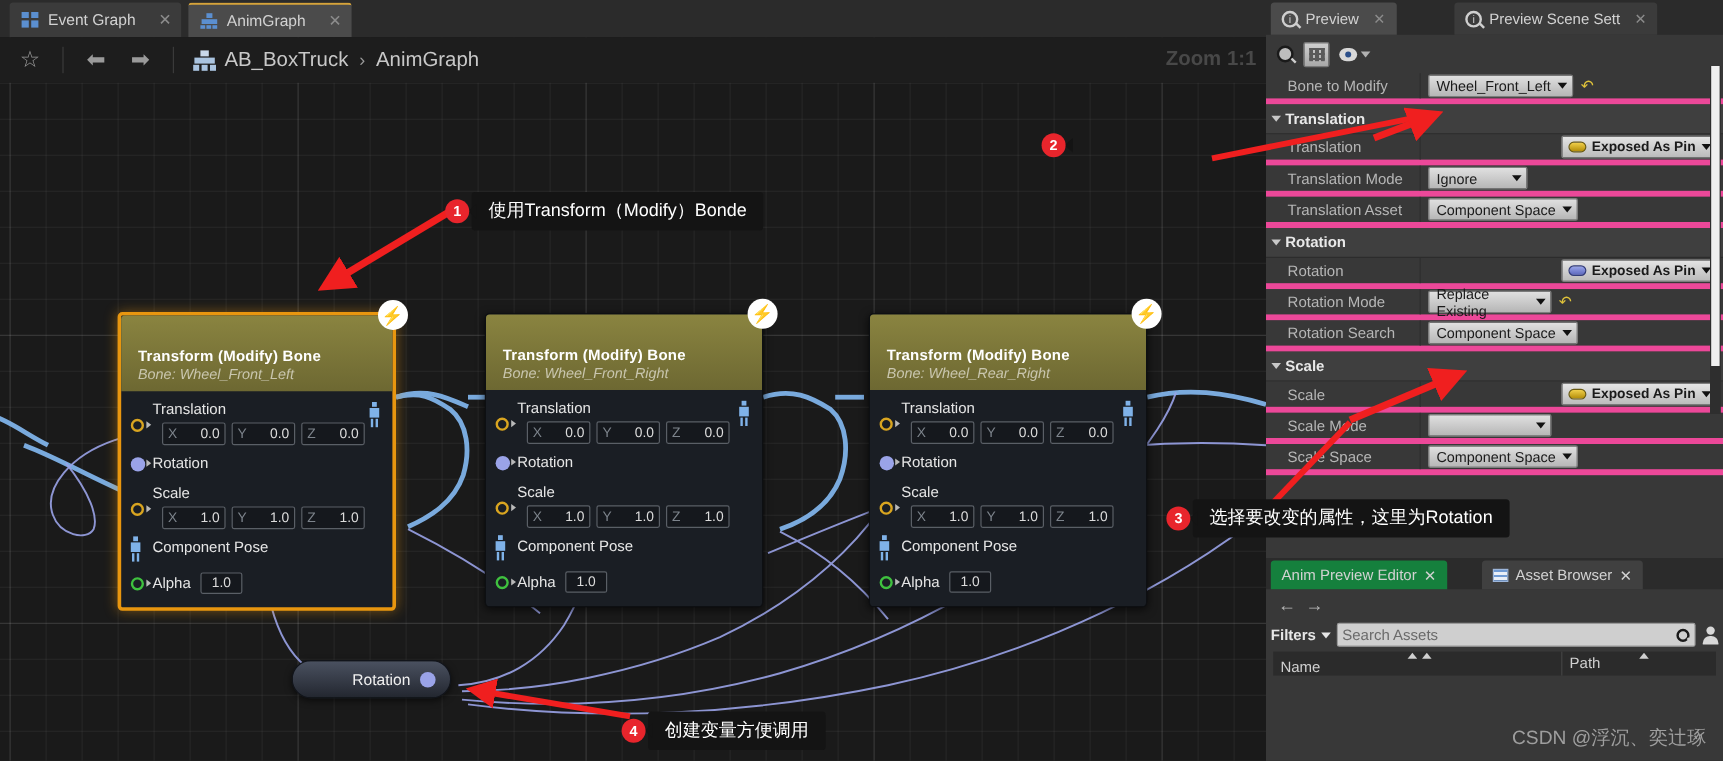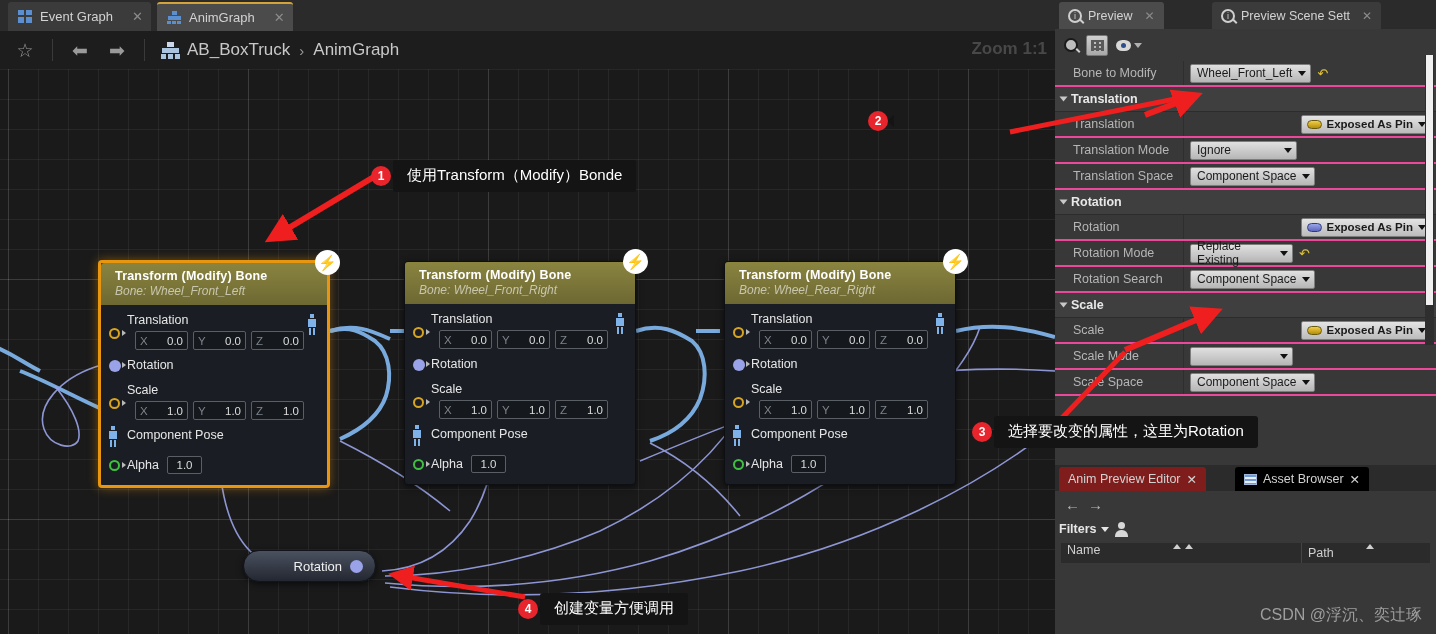--- a/index.html
+++ b/index.html
@@ -48,21 +48,21 @@
     overflow: hidden;
   }
   .wires { position: absolute; left: 0; top: 0; width: 1055px; height: 603px; pointer-events: none; }
 
   
   .anode { position: absolute; width: 232px; border-radius: 4px; background: #1a1e24;
            border: 1px solid #0d0f12; box-shadow: 0 2px 7px rgba(0,0,0,.6); }
   .anode.selected { border: 3px solid #e8960f; box-shadow: 0 0 11px rgba(232,150,15,.45); }
   .anode-head { padding: 6px 10px 7px 14px; border-top-left-radius: 3px; border-top-right-radius: 3px;
                 background: linear-gradient(to bottom, #8a8440, #6d6832); }
-  .anode-title { color: #fff; font-size: 12.5px; font-weight: bold; letter-spacing: .2px; }
+  .anode-title { color: #fff; font-size: 12.5px; font-weight: bold; letter-spacing: .2px; margin-top: 21px; }
   .anode-sub { color: #c9c6ae; font-size: 12px; font-style: italic; margin-top: 1px; }
   .anode-body { padding: 7px 0 9px 0; }
   .prow { position: relative; padding: 0 10px 0 26px; margin-bottom: 2px;}
   .plabel { color: #e6e6e6; font-size: 12.5px; line-height: 17px; }
   .vecrow { display: flex; gap: 5px; margin: 2px 0 7px 8px; }
   .vbox { width: 53px; height: 19px; border: 1px solid #5a5f66; border-radius: 2px; background: #15181d;
           display: flex; align-items: center; padding: 0 4px; }
   .vbox .ax { color: #7d848c; font-size: 11.5px; }
   .vbox .vv { color: #dcdcdc; font-size: 11.5px; margin-left: auto; }
   .abox { width: 35px; height: 18px; border: 1px solid #5a5f66; border-radius: 2px; background: #15181d;
@@ -119,21 +119,21 @@
              border: 1px solid #777; border-radius: 2px; display:flex; align-items:center; justify-content:center;}
   .eyebtn { display: flex; align-items: center; gap: 3px; padding: 0 4px; }
 
   .dsection { height: 25px; background: #3f3f3f; border-bottom: 1px solid #2c2c2c;
               display: flex; align-items: center; padding-left: 6px; gap: 5px;
               color: #e8e8e8; font-size: 12.5px; font-weight: bold; position: relative; }
   .dsection:before { content: ''; position: absolute; left: 1055px; }
   .tri { width: 0; height: 0; border-left: 5px solid #c8c8c8; border-top: 4px solid transparent;
          border-bottom: 4px solid transparent; transform: rotate(90deg); }
   .drow { height: 26px; display: flex; align-items: center; background: #383838;
-          border-bottom: 2px solid #ec4899; position: relative; }
+          border-bottom: 5px solid #ec4899; position: relative; }
   .dname { width: 128px; padding-left: 18px; color: #b6b6b6; font-size: 12.5px; flex-shrink: 0; }
   .dval { flex: 1; display: flex; align-items: center; padding-left: 7px; gap: 6px; position: relative; }
   .dvdivider { position: absolute; left: 128px; top: 0; bottom: 0; width: 1px; background: #2e2e2e; }
   .combo { height: 19px; background: linear-gradient(to bottom,#e0e0e0,#b6b6b6); border: 1px solid #7d7d7d;
            border-radius: 2px; display: inline-flex; align-items: center; padding: 0 4px 0 6px; gap: 6px;
            color: #1a1a1a; font-size: 12px; }
   .caret { width: 0; height: 0; border-left: 4px solid transparent; border-right: 4px solid transparent;
            border-top: 5px solid #111; }
   .resetico { color: #e0c33a; font-size: 13px; }
   .pinchip { height: 19px; background: linear-gradient(to bottom,#e4e4e4,#bbb); border: 1px solid #7d7d7d;
@@ -142,29 +142,29 @@
   .chipdot { width: 15px; height: 9px; border-radius: 5px; border: 1px solid #6a5a10; }
   .chipdot.y { background: linear-gradient(to bottom,#f0cf4a,#b48e0a); }
   .chipdot.b { background: linear-gradient(to bottom,#9aa6ea,#5d68bd); border-color:#333c7a; }
   .dscroll { position: absolute; right: 2px; top: 55px; width: 9px; height: 290px; background: #2e2e2e; }
   .dscroll i { position: absolute; left: 1px; top: 0; width: 7px; height: 250px; background: #f0f0f0; display:block;}
 
   
   .botpane { position: absolute; left: 0; bottom: 0; width: 381px; height: 169px; background: #383838; }
   .btabstrip { height: 26px; background: #2b2b2b; position: relative; }
   .btab { position: absolute; top: 2px; height: 24px; display: flex; align-items: center; gap: 6px;
-          padding: 0 9px; color: #d2d2d2; font-size: 12.5px; background: #7f1d1d;
+          padding: 0 9px; color: #d2d2d2; font-size: 12.5px; background: #15803d;
           border-top-left-radius: 3px; border-top-right-radius: 3px; }
-  .btab.active { background: #000000; }
+  .btab.active { background: #404040; }
   .navrow { height: 26px; display: flex; align-items: center; gap: 8px; padding-left: 10px; color: #b8b8b8; font-size: 15px;}
   .filterrow { height: 24px; display: flex; align-items: center; gap: 5px; padding: 0 4px; }
   .filterbtn { color: #e6e6e6; font-size: 12.5px; font-weight: bold; display: flex; align-items: center; gap: 4px; }
   .assetsearch { flex: 1; height: 20px; background: #cfcfcf; border: 1px solid #9a9a9a; border-radius: 2px;
                  display: flex; align-items: center; padding: 0 4px; color: #6a6a6a; font-size: 12.5px; }
-  .colhdr { height: 20px; background: #2b2b2b; display: flex; align-items: flex-start; margin: 2px 6px 0 6px;
+  .colhdr { height: 20px; background: #2b2b2b; display: flex; align-items: flex-end; margin: 2px 6px 0 6px;
             position: relative; }
   .colhdr .c1 { width: 240px; padding-left: 6px; color: #d0d0d0; font-size: 12.5px; }
   .colhdr .c2 { padding-left: 6px; color: #d0d0d0; font-size: 12.5px; border-left: 1px solid #444; height:100%;
                 display:flex; align-items:center; flex:1;}
   .sortcar { position: absolute; width: 0; height: 0; border-left: 4px solid transparent;
              border-right: 4px solid transparent; border-bottom: 5px solid #cfcfcf; top: 1px; }
   .watermark { position: absolute; right: 14px; bottom: 8px; color: #9e9e9e; font-size: 16px; }
 
   
   .arrows { position: absolute; left: 0; top: 0; width: 1436px; height: 634px; pointer-events: none; z-index: 8; }
@@ -540,28 +540,28 @@
           <span class="chipdot y"></span>
           <span>Exposed As Pin</span>
           <span class="caret"></span>
         </span>
       </div>
     </div>
     <div class="drow">
       <div class="dname">Translation Mode</div>
       <div class="dvdivider"></div>
       <div class="dval">
-        <span class="combo" style="width:107px;">
+        <span class="combo" style="width:83px;">
           <span>Ignore</span>
           <span class="caret" style="margin-left:auto;"></span>
         </span>
       </div>
     </div>
     <div class="drow">
-      <div class="dname">Translation Space</div>
+      <div class="dname">Translation Asset</div>
       <div class="dvdivider"></div>
       <div class="dval">
         <span class="combo">
           <span>Component Space</span>
           <span class="caret"></span>
         </span>
       </div>
     </div>
 
     <div class="dsection">
@@ -655,20 +655,24 @@
         </div>
       </div>
       <div class="navrow">
         <span>←</span>
         <span>→</span>
       </div>
       <div class="filterrow">
         <span class="filterbtn">
           <span>Filters</span>
           <span class="caret" style="border-top-color:#e6e6e6;"></span>
+        </span>
+        <span class="assetsearch">
+          <span>Search Assets</span>
+          <span class="magico" style="margin-left:auto;border-color:#1a1a1a;width:11px;height:11px;"></span>
         </span>
         <span style="display:inline-block;width:14px;height:15px;position:relative;">
           <span style="position:absolute;left:4px;top:0;width:7px;height:7px;border-radius:50%;background:#d8d8d8;"></span>
           <span style="position:absolute;left:1px;top:8px;width:13px;height:7px;border-radius:6px 6px 0 0;background:#d8d8d8;"></span>
         </span>
       </div>
       <div class="colhdr">
         <span class="c1">Name</span>
         <span class="sortcar" style="left:112px;"></span>
         <span class="sortcar" style="left:124px;"></span>

